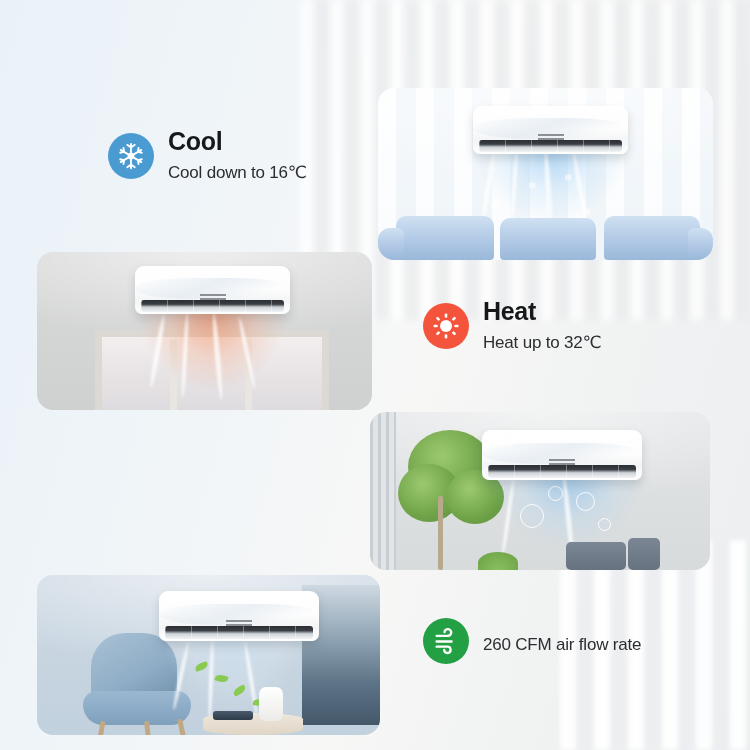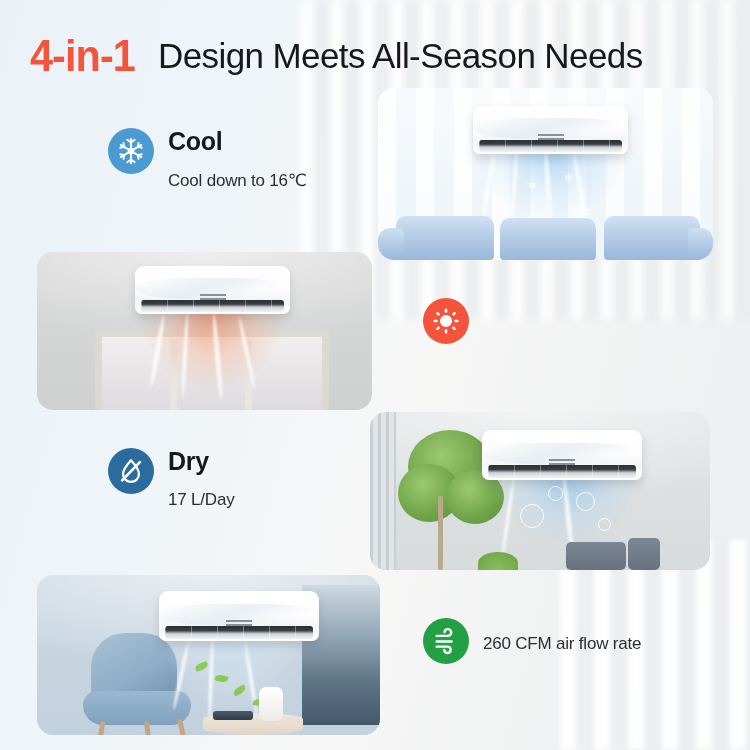--- a/index.html
+++ b/index.html
@@ -112,44 +112,40 @@
     background:linear-gradient(180deg,#9bb8d0 0%,#7fa0bd 100%);}
   .chair .leg{position:absolute;background:#c2a882;border-radius:2px;}
   .mountain{position:absolute;overflow:hidden;
     background:linear-gradient(180deg,#cfd9e2 0%,#8fa4b4 38%,#5d7486 70%,#44586a 100%);}
   .table-fan{position:absolute;border-radius:50%/28%;
     background:linear-gradient(180deg,#efe7dc 0%,#e0d5c6 100%);}
   .purifier{position:absolute;border-radius:7px;
     background:linear-gradient(180deg,#ffffff 0%,#ecebe9 100%);}
 
   
-  .feature{position:absolute;display:flex;align-items:flex-start;}
+  .feature{position:absolute;display:flex;align-items:center;}
   .f-icon{width:46px;height:46px;border-radius:50%;flex:0 0 46px;
     display:flex;align-items:center;justify-content:center;}
   .f-text{margin-left:14px;}
   .f-title{font-size:25px;font-weight:bold;color:#17181a;line-height:1.05;letter-spacing:-.3px;}
-  .f-sub{font-size:17px;color:#2b2d30;margin-top:16px;letter-spacing:-.2px;}
+  .f-sub{font-size:17px;color:#2b2d30;margin-top:8px;letter-spacing:-.2px;}
 
   #feature-cool{left:108px;top:128px;}
   #feature-heat{left:423px;top:298px;}
   #feature-dry{left:108px;top:448px;}
   #feature-fan{left:423px;top:618px;}
 </style>
 </head>
 <body>
 
 <div class="stage">
 
   <div class="curtain"></div>
   <div class="curtain2"></div>
 
-  <div class="headline">
-    <span class="h-accent">4-in-1</span>
-    <span class="h-rest">Design Meets All-Season Needs</span>
-  </div>
 
   <div class="panel" id="panel-cool">
     <div class="wallstripe"></div>
     <div class="wall-soft"></div>
 
     <div class="flow flow-cool" style="left:88px;top:58px;width:170px;height:96px;"></div>
     <div class="streak" style="left:108px;top:62px;width:5px;height:70px;transform:rotate(9deg);"></div>
     <div class="streak" style="left:134px;top:60px;width:4px;height:82px;transform:rotate(4deg);"></div>
     <div class="streak" style="left:168px;top:60px;width:5px;height:86px;transform:rotate(-4deg);"></div>
     <div class="streak" style="left:200px;top:62px;width:4px;height:76px;transform:rotate(-10deg);"></div>
@@ -304,34 +300,26 @@
           <rect x="14.6" y="24.8" width="2.8" height="4.6" rx="1.2"></rect>
           <rect x="2.6" y="14.6" width="4.6" height="2.8" rx="1.2"></rect>
           <rect x="24.8" y="14.6" width="4.6" height="2.8" rx="1.2"></rect>
           <rect x="6.1" y="6.1" width="2.8" height="4.4" rx="1.2" transform="rotate(-45 7.5 8.3)"></rect>
           <rect x="23.1" y="6.1" width="2.8" height="4.4" rx="1.2" transform="rotate(45 24.5 8.3)"></rect>
           <rect x="6.1" y="21.5" width="2.8" height="4.4" rx="1.2" transform="rotate(45 7.5 23.7)"></rect>
           <rect x="23.1" y="21.5" width="2.8" height="4.4" rx="1.2" transform="rotate(-45 24.5 23.7)"></rect>
         </g>
       </svg>
     </div>
-  </div>
-
-  <div class="feature" id="feature-dry">
-    <div class="f-icon" style="background:#2b6b9e;">
-      <svg width="30" height="30" viewBox="0 0 32 32" aria-hidden="true">
-        <path d="M16 4.5 C16 4.5 7.5 14 7.5 19.2 A8.5 8.5 0 0 0 24.5 19.2 C24.5 14 16 4.5 16 4.5 Z" fill="none" stroke="#ffffff" stroke-width="2.4" stroke-linejoin="round"></path>
-        <line x1="6.5" y1="26" x2="25.5" y2="6.5" stroke="#ffffff" stroke-width="2.8" stroke-linecap="round"></line>
-      </svg>
-    </div>
     <div class="f-text">
-      <div class="f-title">Dry</div>
-      <div class="f-sub">17 L/Day</div>
-    </div>
-  </div>
+      <div class="f-title">Heat</div>
+      <div class="f-sub">Heat up to 32℃</div>
+    </div>
+  </div>
+
 
   <div class="feature" id="feature-fan">
     <div class="f-icon" style="background:#22a043;">
       <svg width="30" height="30" viewBox="0 0 32 32" aria-hidden="true">
         <g fill="none" stroke="#ffffff" stroke-width="2.5" stroke-linecap="round">
           <path d="M6 10.5 H18 a3.6 3.6 0 1 0 -3.6 -3.9"></path>
           <path d="M6 16.5 H22"></path>
           <path d="M6 22 H17.5 a3.4 3.4 0 1 1 -3.4 3.6"></path>
         </g>
       </svg>

